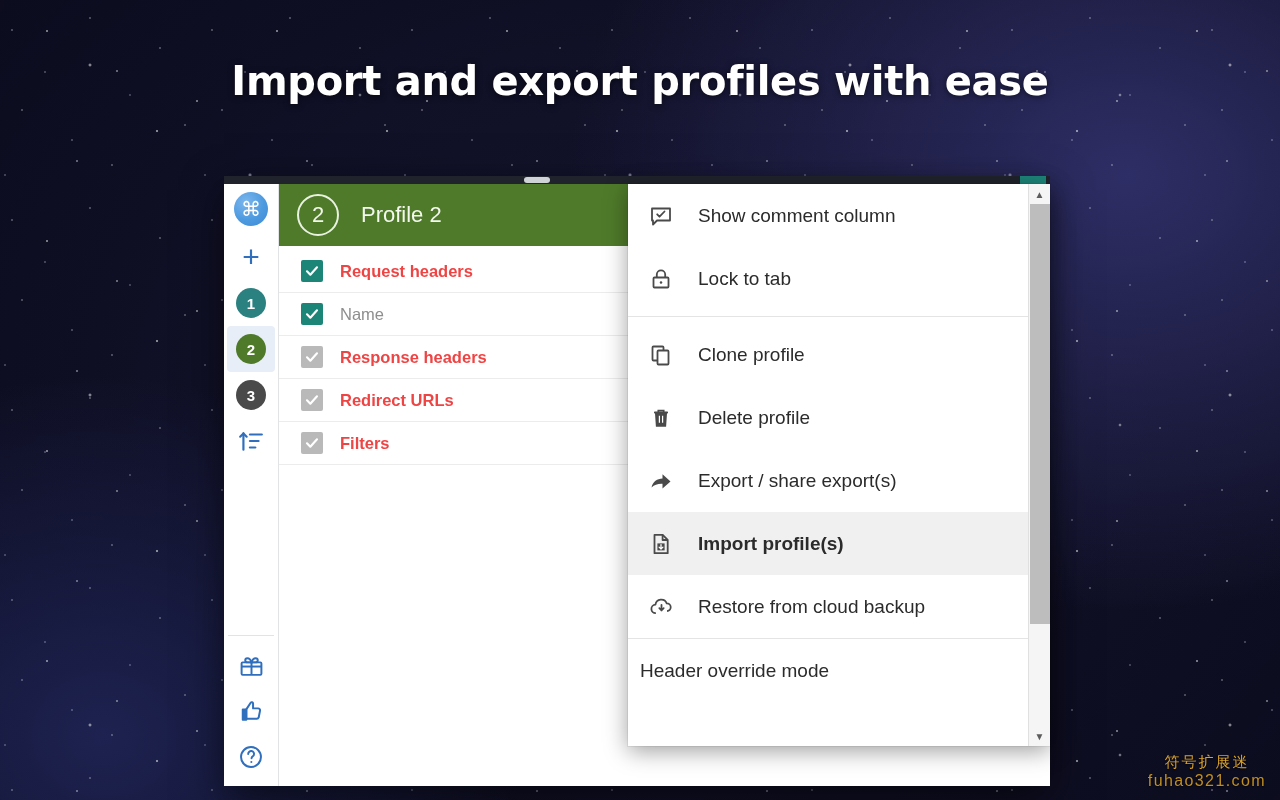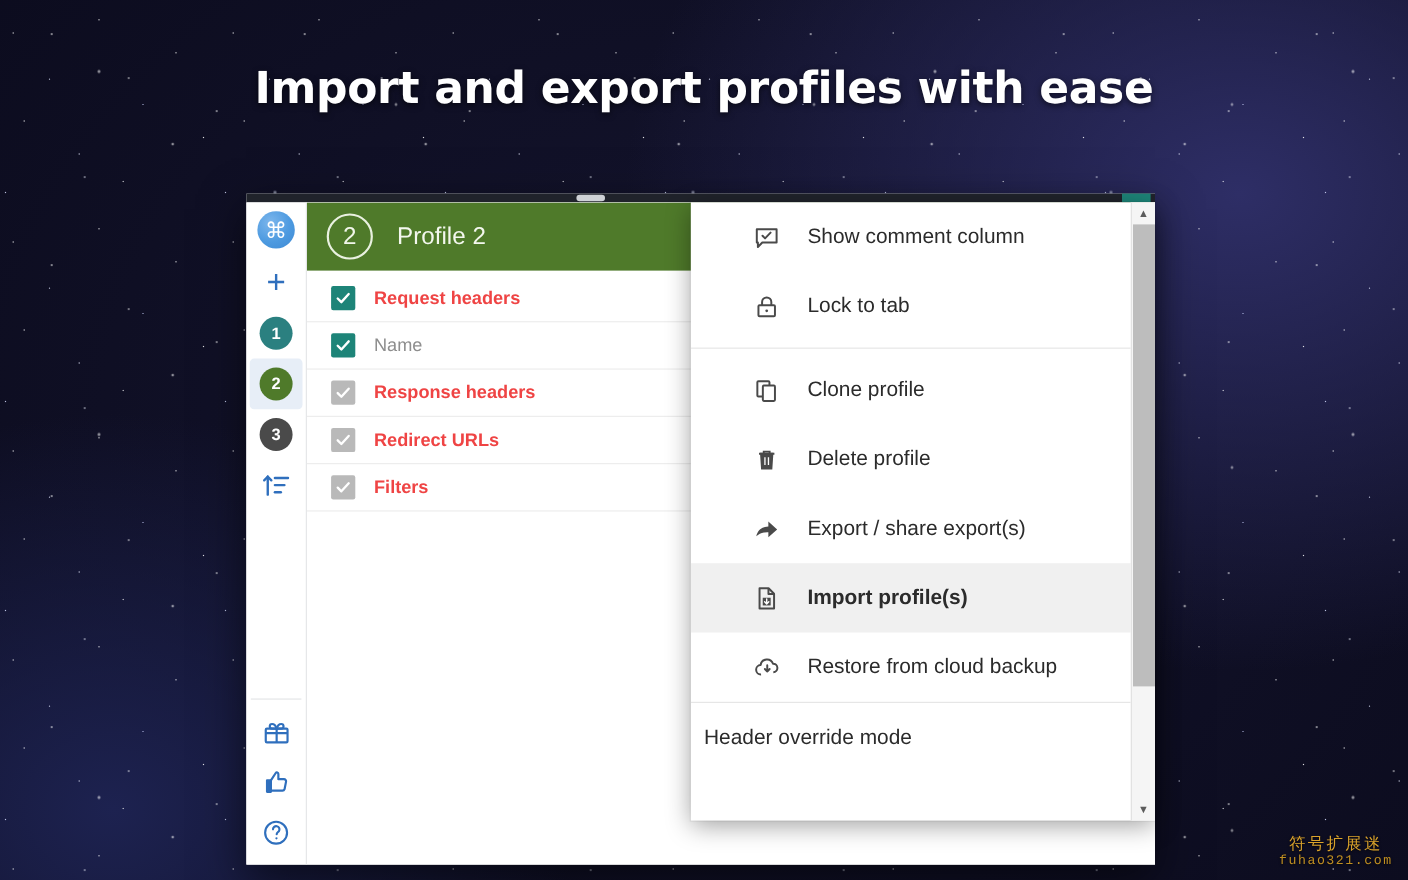--- a/index.html
+++ b/index.html
@@ -266,21 +266,21 @@
   .menu-items {
     width: 400px;
     position: relative;
     overflow: hidden;
   }
   .mi {
     display: flex;
     align-items: center;
     gap: 24px;
     height: 63px;
-    padding-left: 56px;
+    padding-left: 20px;
     font-size: 19px;
     color: #2b2b2b;
     font-weight: 400;
   }
   .mi.hover { background: #f0f0f0; font-weight: bold; }
   .mi .mi-icon {
     width: 26px;
     display: flex;
     align-items: center;
     justify-content: center;
@@ -340,23 +340,23 @@
   }
   .watermark .cn {
     color: #d9a22b;
     font-size: 15px;
     letter-spacing: 2px;
     font-family: "DejaVu Sans", sans-serif;
     text-shadow: 0 1px 2px rgba(0,0,0,.8);
   }
   .watermark .url {
     color: #c08f22;
-    font-size: 12px;
+    font-size: 16px;
     letter-spacing: 1.4px;
-    font-family: Liberation Mono, monospace;
+    font-family: Liberation Sans, sans-serif;
     text-shadow: 0 1px 2px rgba(0,0,0,.8);
   }
 </style>
 </head>
 <body>
 
 <div id="stage">
   <div class="stars s1"></div>
   <div class="stars s2"></div>
   <div class="stars s3"></div>

